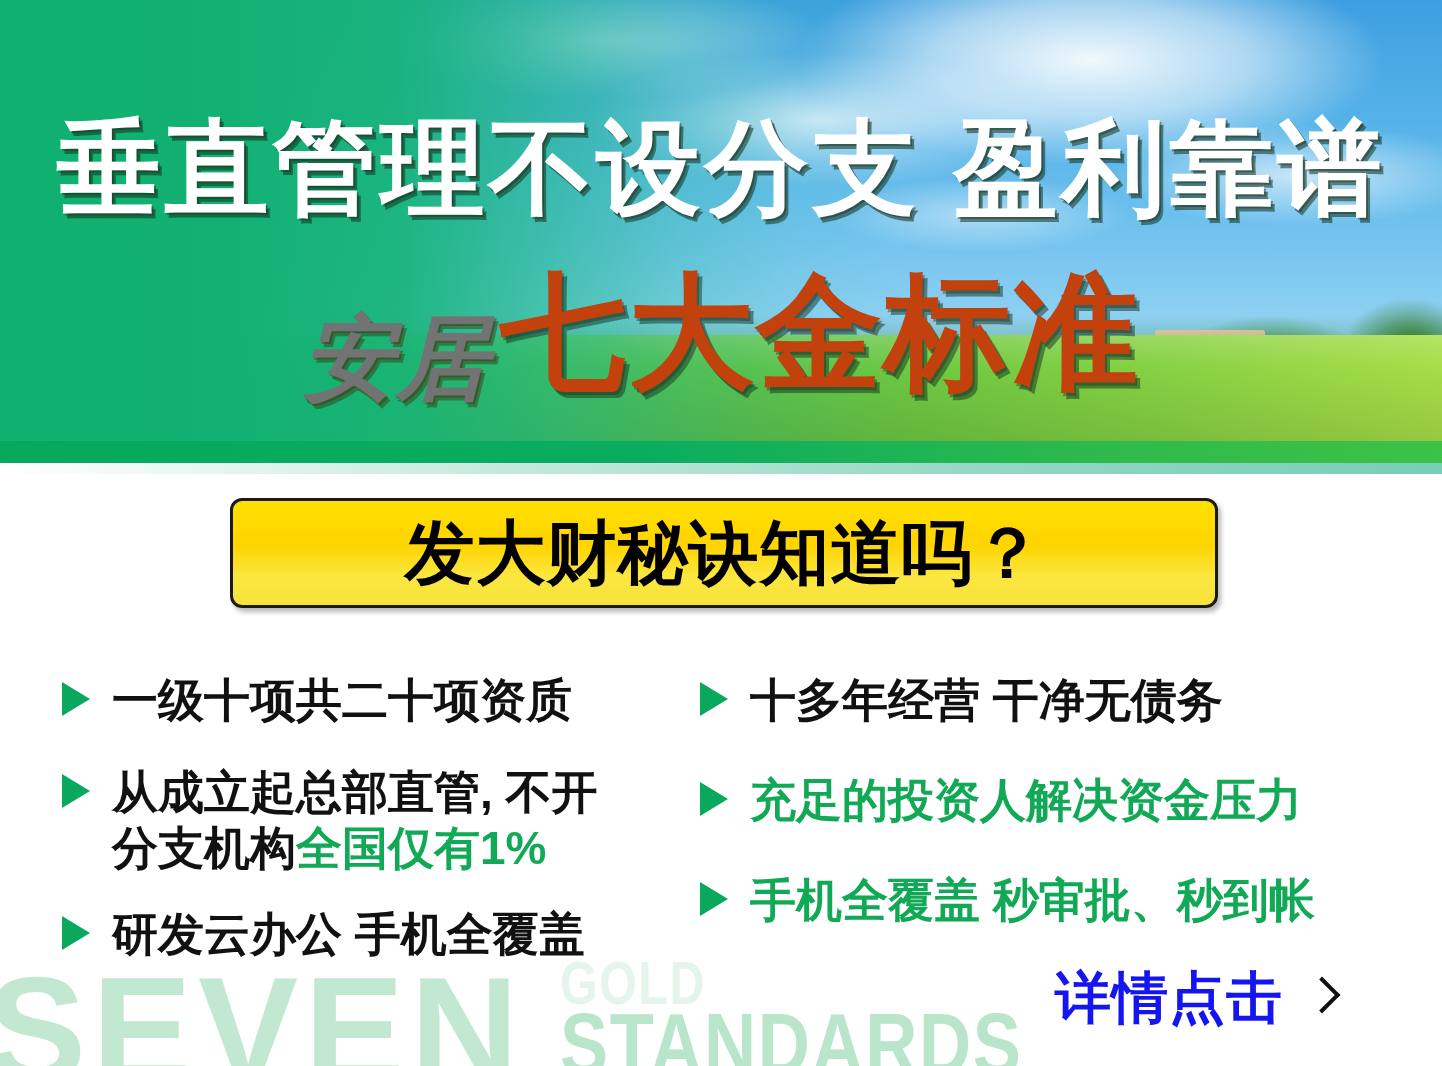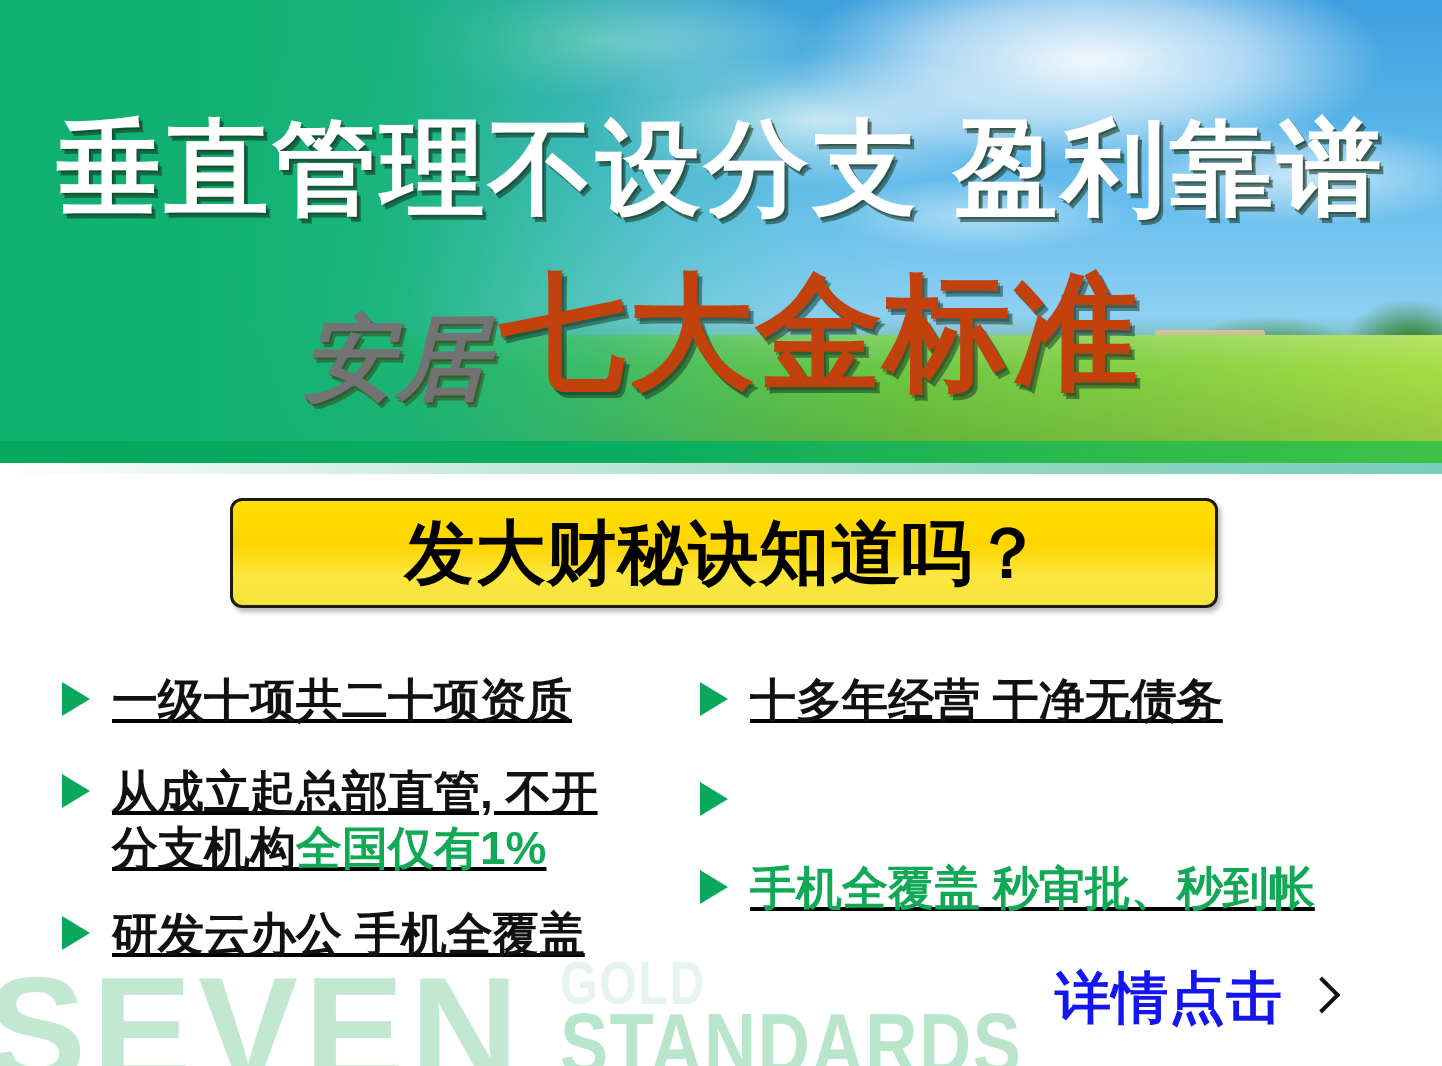--- a/index.html
+++ b/index.html
@@ -171,21 +171,20 @@
   }
   .bullets-right {
     position: absolute;
     left: 700px; top: 672px;
     width: 700px;
   }
   .bullet-row {
     display: flex;
     align-items: flex-start;
     margin-bottom: 34px;
-    text-decoration: underline;
   }
   .bullet-tri {
     flex: 0 0 auto;
     width: 0; height: 0;
     border-left: 28px solid #0aa85c;
     border-top: 17px solid transparent;
     border-bottom: 17px solid transparent;
     margin-top: 10px;
     margin-right: 22px;
   }
@@ -330,20 +329,21 @@
 
   <div class="bullets-right">
 
     <div class="bullet-row row-1">
       <span class="bullet-tri"></span>
       <span class="bullet-text">十多年经营  干净无债务</span>
     </div>
 
     <div class="bullet-row row-2">
       <span class="bullet-tri"></span>
+      <span class="bullet-text green">充足的投资人解决资金压力</span>
     </div>
 
     <div class="bullet-row row-3">
       <span class="bullet-tri"></span>
       <span class="bullet-text green">手机全覆盖  秒审批、秒到帐</span>
     </div>
 
   </div>
 
   <div class="wm-seven">SEVEN</div>

